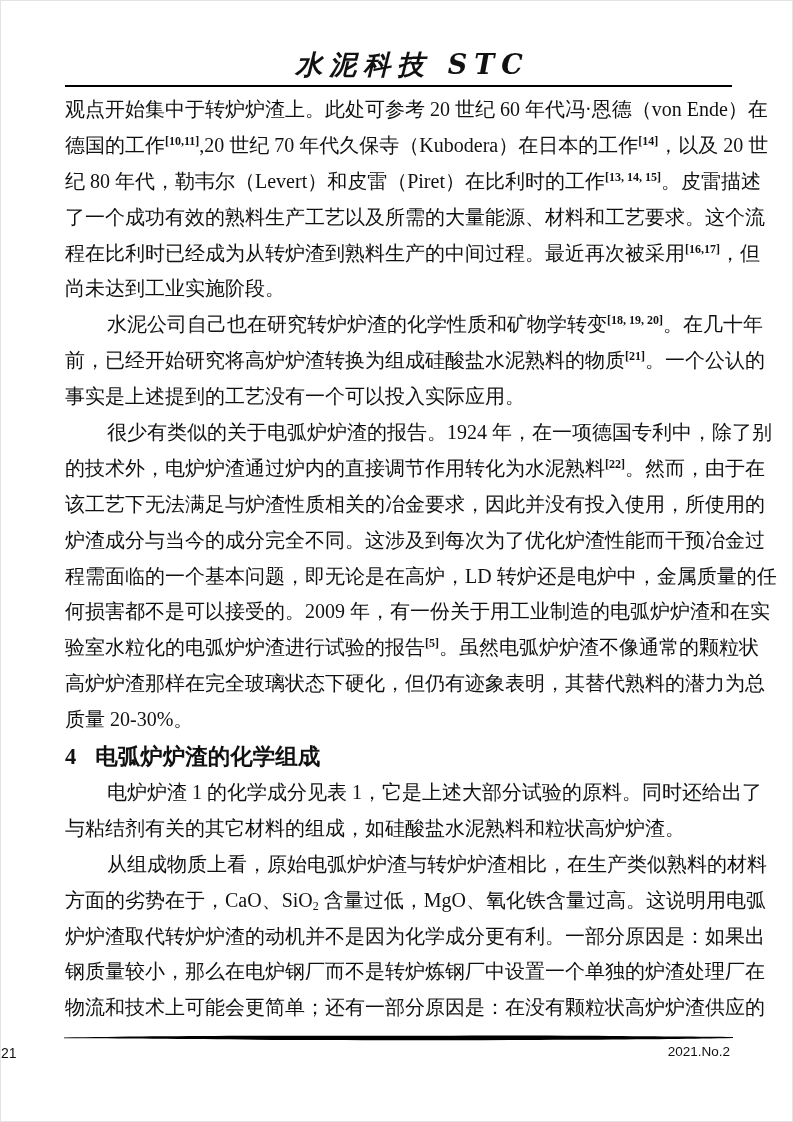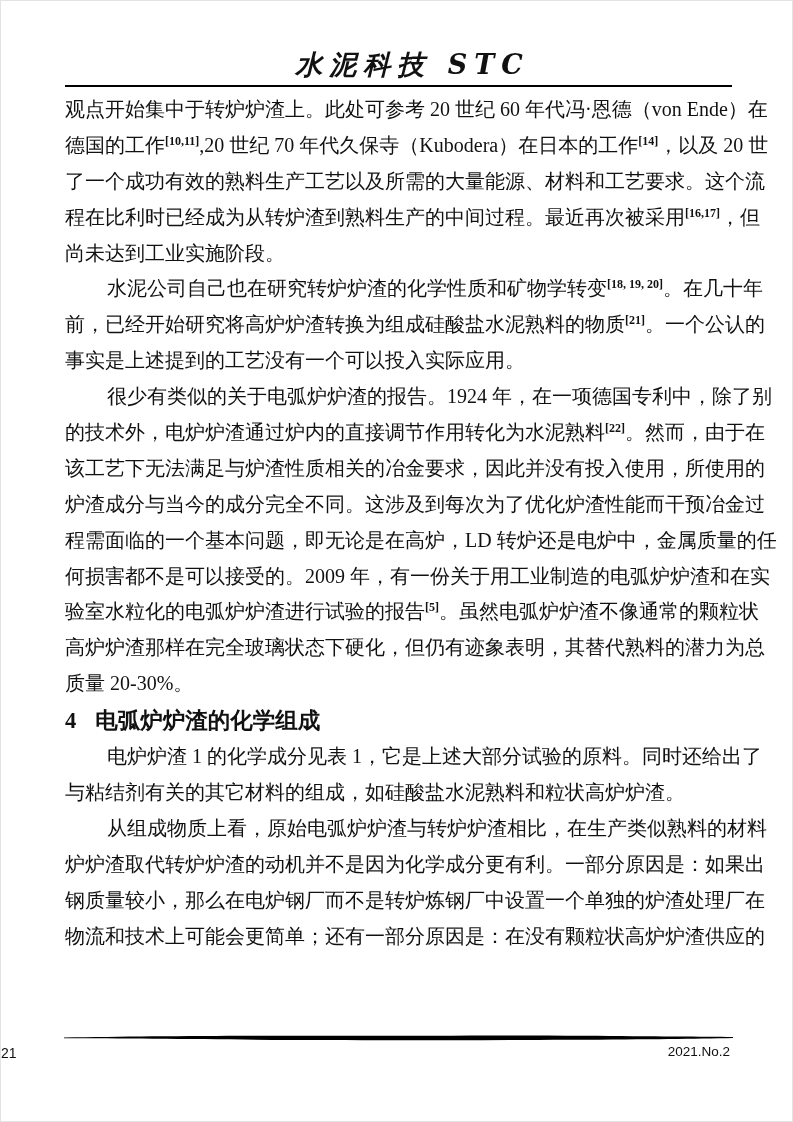--- a/index.html
+++ b/index.html
@@ -78,39 +78,41 @@
 
 <div class="page">
 
   <div class="journal-header">水泥科技 STC</div>
 
   <div class="header-rule"></div>
 
   <div class="body-text">
       <div class="line j">观点开始集中于转炉炉渣上。此处可参考 20 世纪 60 年代冯·恩德（von Ende）在</div>
       <div class="line j">德国的工作<sup class="ref">[10,11]</sup>,20 世纪 70 年代久保寺（Kubodera）在日本的工作<sup class="ref">[14]</sup>，以及 20 世</div>
+      <div class="line j">纪 80 年代，勒韦尔（Levert）和皮雷（Piret）在比利时的工作<sup class="ref">[13, 14, 15]</sup>。皮雷描述</div>
       <div class="line j">了一个成功有效的熟料生产工艺以及所需的大量能源、材料和工艺要求。这个流</div>
       <div class="line j">程在比利时已经成为从转炉渣到熟料生产的中间过程。最近再次被采用<sup class="ref">[16,17]</sup>，但</div>
       <div class="line end">尚未达到工业实施阶段。</div>
       <div class="line j ind">水泥公司自己也在研究转炉炉渣的化学性质和矿物学转变<sup class="ref">[18, 19, 20]</sup>。在几十年</div>
       <div class="line j">前，已经开始研究将高炉炉渣转换为组成硅酸盐水泥熟料的物质<sup class="ref">[21]</sup>。一个公认的</div>
       <div class="line end">事实是上述提到的工艺没有一个可以投入实际应用。</div>
       <div class="line j ind">很少有类似的关于电弧炉炉渣的报告。1924 年，在一项德国专利中，除了别</div>
       <div class="line j">的技术外，电炉炉渣通过炉内的直接调节作用转化为水泥熟料<sup class="ref">[22]</sup>。然而，由于在</div>
       <div class="line j">该工艺下无法满足与炉渣性质相关的冶金要求，因此并没有投入使用，所使用的</div>
       <div class="line j">炉渣成分与当今的成分完全不同。这涉及到每次为了优化炉渣性能而干预冶金过</div>
       <div class="line j">程需面临的一个基本问题，即无论是在高炉，LD 转炉还是电炉中，金属质量的任</div>
       <div class="line j">何损害都不是可以接受的。2009 年，有一份关于用工业制造的电弧炉炉渣和在实</div>
       <div class="line j">验室水粒化的电弧炉炉渣进行试验的报告<sup class="ref">[5]</sup>。虽然电弧炉炉渣不像通常的颗粒状</div>
       <div class="line j">高炉炉渣那样在完全玻璃状态下硬化，但仍有迹象表明，其替代熟料的潜力为总</div>
       <div class="line end">质量 20-30%。</div>
       <div class="heading"><span class="num">4</span><span>电弧炉炉渣的化学组成</span></div>
       <div class="line j ind">电炉炉渣 1 的化学成分见表 1，它是上述大部分试验的原料。同时还给出了</div>
       <div class="line end">与粘结剂有关的其它材料的组成，如硅酸盐水泥熟料和粒状高炉炉渣。</div>
       <div class="line j ind">从组成物质上看，原始电弧炉炉渣与转炉炉渣相比，在生产类似熟料的材料</div>
+      <div class="line j">方面的劣势在于，CaO、SiO<sub class="chem">2</sub> 含量过低，MgO、氧化铁含量过高。这说明用电弧</div>
       <div class="line j">炉炉渣取代转炉炉渣的动机并不是因为化学成分更有利。一部分原因是：如果出</div>
       <div class="line j">钢质量较小，那么在电炉钢厂而不是转炉炼钢厂中设置一个单独的炉渣处理厂在</div>
       <div class="line j">物流和技术上可能会更简单；还有一部分原因是：在没有颗粒状高炉炉渣供应的</div>
     </div>
 
   <svg class="footer-rule" viewBox="0 0 669 9" preserveAspectRatio="none">
     <path fill="#000" d="M0,3.6 C70,2.4 150,1.6 255,1.8 C360,2.0 430,0.9 520,1.7 C590,2.3 640,2.6 669,2.9
          L669,3.9 C630,4.7 590,5.3 505,5.7 C420,6.1 345,6.6 262,6.1 C175,5.6 70,4.7 0,4.3 Z"></path>
   </svg>
 

